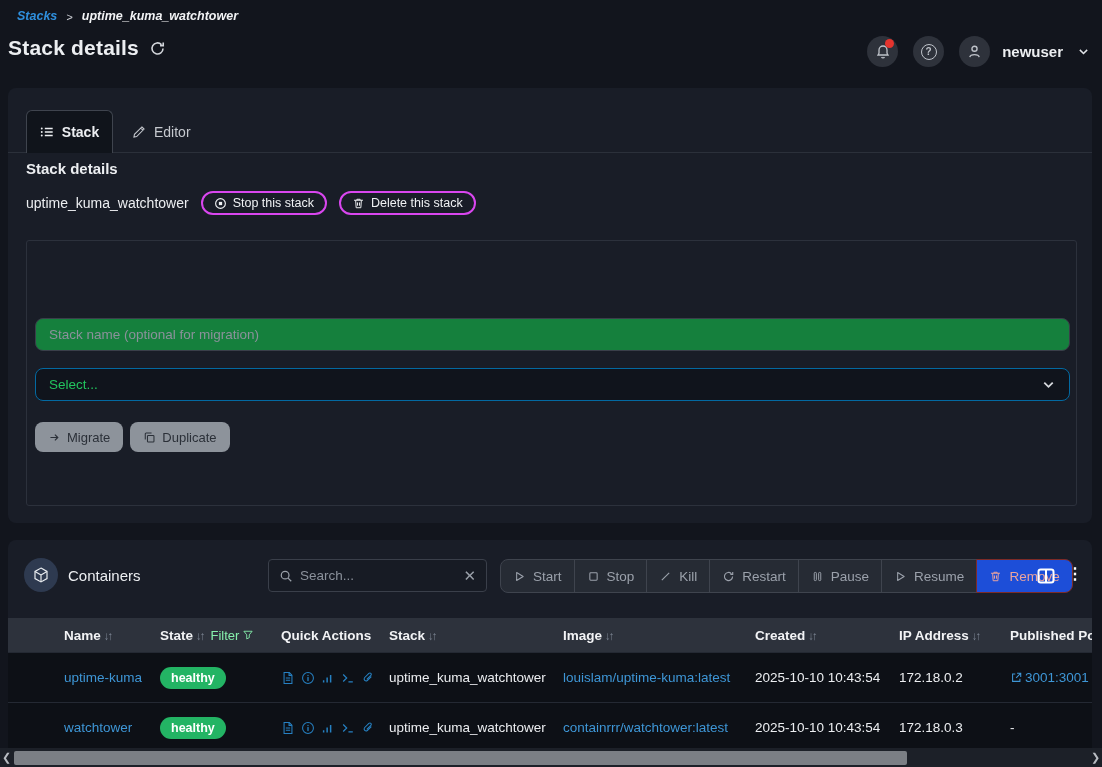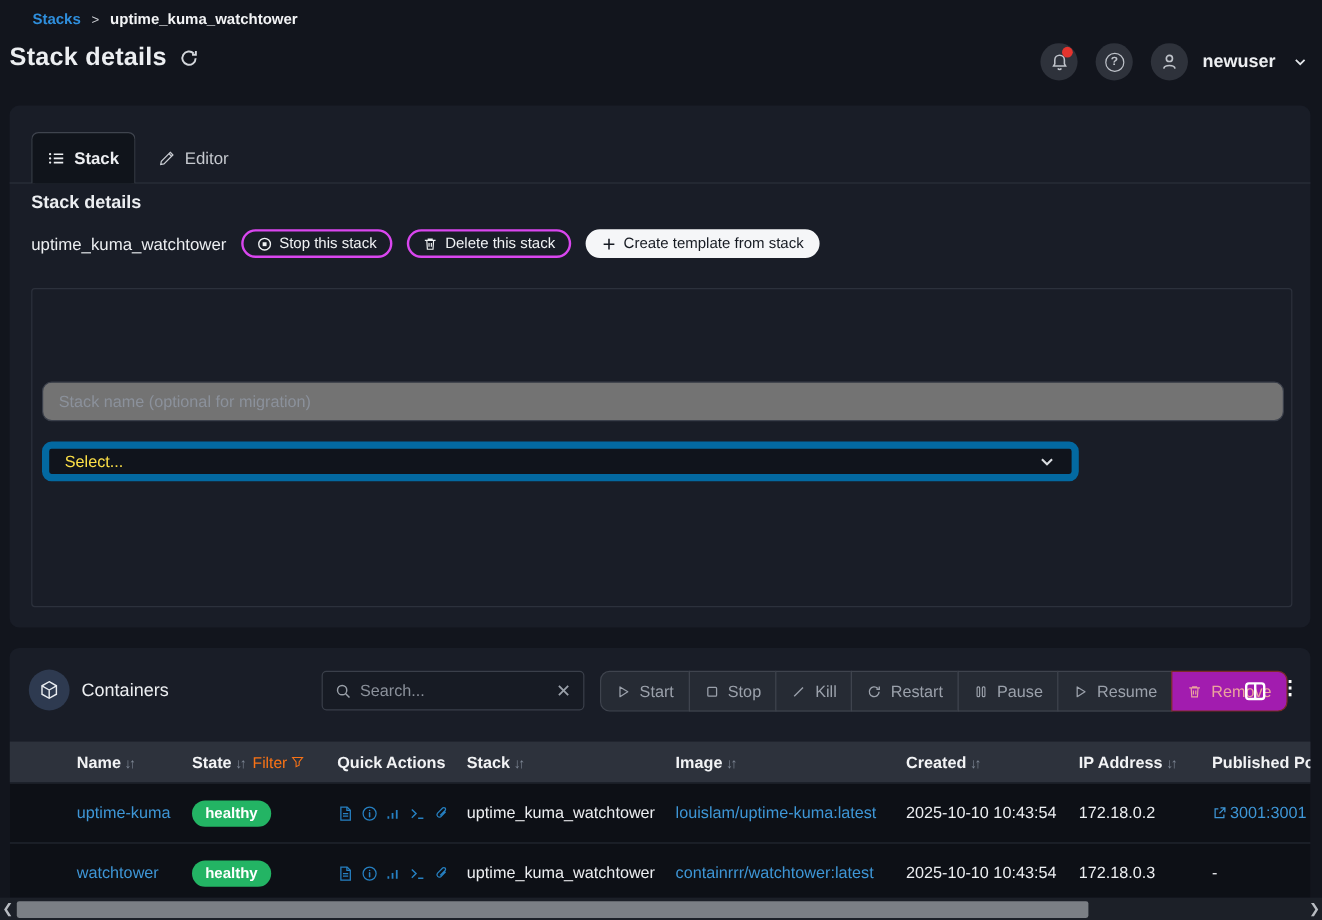--- a/index.html
+++ b/index.html
@@ -4,21 +4,21 @@
 <style>
   * { box-sizing: border-box; margin: 0; padding: 0; }
   body {
     background: #12151d;
     font-family: "Liberation Sans", sans-serif;
     color: #eceef1;
   }
   .page { position: relative; width: 1102px; height: 767px; overflow: hidden; background: #12151d; }
 
   
-  .breadcrumb { position: absolute; left: 27px; top: 9px; display: flex; align-items: flex-end; gap: 9px; font-size: 12.5px; }
+  .breadcrumb { position: absolute; left: 17px; top: 9px; display: flex; align-items: flex-end; gap: 9px; font-size: 12.5px; font-style: italic; }
   .crumb-root { color: #2f8fdd; font-weight: 600; cursor: pointer; }
   .crumb-sep { color: #cfd2d7; font-size: 11px; }
   .crumb-current { color: #f2f3f5; font-weight: 700; }
 
   .title-row { position: absolute; left: 8px; top: 36px; display: flex; align-items: center; gap: 10px; }
   .page-title { font-size: 21px; font-weight: 700; letter-spacing: .2px; }
   .refresh-ic { color: #d3d6db; display: flex; }
 
   .header-right { position: absolute; right: 12px; top: 36px; display: flex; align-items: center; }
   .circle-btn { width: 31px; height: 31px; border-radius: 50%; background: #2e323b; display: flex; align-items: center; justify-content: center; color: #bfc3ca; position: relative; margin-left: 15px; cursor: pointer; }
@@ -41,49 +41,49 @@
 
   .name-row { position: absolute; left: 18px; top: 103px; display: flex; align-items: center; gap: 12px; }
   .stack-name { font-size: 14px; font-weight: 400; margin-right: 0px; }
   .pill-btn { height: 24px; display: flex; align-items: center; gap: 6px; padding: 0 11px; border-radius: 12px; border: 2px solid #d946ef; background: transparent; color: #f0f2f4; font-size: 12.5px; font-family: inherit; cursor: pointer; }
   .pill-btn.light { background: #f5f6f8; border-color: #f5f6f8; color: #161a22; font-weight: 400; }
 
   
   .dup-box { position: absolute; left: 18px; top: 152px; width: 1051px; height: 266px; border: 1px solid #2c313c; border-radius: 3px; }
   .dup-heading { position: absolute; left: 7px; top: 6px; font-size: 15px; font-weight: 700; }
   .dup-desc { position: absolute; left: 8px; top: 36px; font-size: 12.5px; color: #959ba4; }
-  .text-input { position: absolute; left: 8px; top: 77px; width: 1035px; height: 33px; background: #737373; border: 1px solid #3a3f4a; border-radius: 8px; color: #e8eaee; font-size: 13.5px; padding: 0 13px; font-family: inherit; outline: none; }
+  .text-input { position: absolute; left: 8px; top: 77px; width: 1035px; height: 33px; background: #15803d; border: 1px solid #3a3f4a; border-radius: 8px; color: #e8eaee; font-size: 13.5px; padding: 0 13px; font-family: inherit; outline: none; }
   .text-input::placeholder { color: #8b919b; }
-  .select-box { position: absolute; left: 8px; top: 127px; width: 864px; height: 33px; background: #10141c; border: 6px solid #0369a1; border-radius: 8px; display: flex; align-items: center; padding: 0 13px; color: #fde047; font-size: 13.5px; cursor: pointer; }
+  .select-box { position: absolute; left: 8px; top: 127px; width: 1035px; height: 33px; background: #10141c; border: 1px solid #0369a1; border-radius: 8px; display: flex; align-items: center; padding: 0 13px; color: #22c55e; font-size: 13.5px; cursor: pointer; }
   .select-box .sel-chevron { margin-left: auto; color: #d7dade; display: flex; }
   .dup-actions { position: absolute; left: 8px; top: 181px; display: flex; gap: 7px; }
   .gray-btn { height: 30px; display: flex; align-items: center; gap: 6px; padding: 0 13px; background: #8d939b; border: none; border-radius: 8px; color: #2b3038; font-size: 13px; font-family: inherit; cursor: default; }
 
   
   .cont-header { position: absolute; left: 0; top: 0; right: 0; height: 70px; display: flex; align-items: center; padding: 0 16px; }
   .cont-circle { width: 34px; height: 34px; border-radius: 50%; background: #2e3a50; display: flex; align-items: center; justify-content: center; color: #e8ebef; }
   .cont-title { font-size: 15px; font-weight: 400; margin-left: 10px; }
   .search-box { position: absolute; left: 260px; top: 19px; width: 219px; height: 33px; border: 1px solid #3a3f4a; border-radius: 4px; background: #171b24; display: flex; align-items: center; padding: 0 10px; gap: 7px; }
   .search-box input { background: transparent; border: none; outline: none; color: #e8eaee; font-size: 13.5px; width: 150px; font-family: inherit; }
   .search-box input::placeholder { color: #8b919b; }
   .search-ic { color: #9aa0a9; display: flex; }
   .search-clear { margin-left: auto; color: #9aa0a9; font-size: 15px; cursor: pointer; }
 
   .btn-group { position: absolute; left: 492px; top: 19px; display: flex; }
   .grp-btn { height: 34px; display: flex; align-items: center; gap: 7px; padding: 0 12px; background: #262b34; border: 1px solid #3f444e; margin-left: -1px; color: #9ba1ab; font-size: 13.5px; font-family: inherit; cursor: pointer; justify-content: center; }
   .grp-btn:first-child { border-radius: 8px 0 0 8px; margin-left: 0; }
-  .grp-btn.danger { background: #a21caf; border-color: #7d2b28; color: #eba49d; border-radius: 0 8px 8px 0; }
+  .grp-btn.danger { background: #1d4ed8; border-color: #7d2b28; color: #eba49d; border-radius: 0 8px 8px 0; }
   .cols-btn { position: absolute; left: 1028px; top: 26px; color: #ffffff; display: flex; cursor: pointer; }
   .kebab-btn { position: absolute; left: 1059px; top: 24px; color: #ffffff; font-size: 16px; font-weight: 700; cursor: pointer; line-height: 20px; }
 
   .tbl { position: absolute; left: 0; top: 78px; width: 1200px; }
   .tbl-grid { display: grid; grid-template-columns: 37px 96px 121px 108px 174px 192px 144px 111px 200px; align-items: center; padding-left: 19px; }
   .tbl-head { height: 34px; background: #2d323c; font-size: 13.5px; font-weight: 700; color: #f2f3f5; }
   .sort { color: #7e8795; font-size: 11.5px; font-weight: 400; margin-left: 3px; letter-spacing: -2px; }
-  .filter-lbl { color: #f97316; font-size: 13px; font-weight: 400; margin-left: 7px; display: inline-flex; align-items: center; gap: 3px; cursor: pointer; }
+  .filter-lbl { color: #86efac; font-size: 13px; font-weight: 400; margin-left: 7px; display: inline-flex; align-items: center; gap: 3px; cursor: pointer; }
   .tbl-row { height: 50px; background: #0d1016; border-top: 1px solid #242933; font-size: 13.5px; }
   .tbl-row:first-of-type { border-top: none; }
   .chk { width: 17px; height: 17px; background: #ffffff; border-radius: 4px; cursor: pointer; }
   a.blue { color: #3e96d6; text-decoration: none; cursor: pointer; }
   .badge { display: inline-block; background: #23b464; color: #ffffff; font-size: 12.5px; font-weight: 700; padding: 4px 11px; border-radius: 11px; }
   .qa-icons { display: flex; gap: 6px; color: #2680c2; }
   .qa-icons span { display: flex; cursor: pointer; }
   .ports-cell { display: flex; align-items: center; gap: 2px; color: #3e96d6; }
 
   
@@ -177,40 +177,51 @@
         <span>Stop this stack</span>
       </button>
       <button class="pill-btn">
         <span>
           <svg width="13" height="13" viewBox="0 0 16 16">
               <path d="M2.5 4h11M6 4V2.8h4V4M4.5 4l.6 9.2h5.8L11.5 4M6.8 6.7v4M9.2 6.7v4" fill="none" stroke="currentColor" stroke-width="1.2"></path>
             </svg>
         </span>
         <span>Delete this stack</span>
       </button>
-      <button class="pill-btn light">
-        <span>
-          <svg width="13" height="13" viewBox="0 0 16 16">
-              <path d="M8 2.5v11M2.5 8h11" stroke="currentColor" stroke-width="1.6"></path>
-            </svg>
-        </span>
-        <span>Create template from stack</span>
-      </button>
     </div>
 
     <div class="dup-box">
       <input class="text-input" type="text" placeholder="Stack name (optional for migration)" style="">
       <div class="select-box">
         <span>Select...</span>
         <span class="sel-chevron">
           <svg width="15" height="15" viewBox="0 0 16 16">
               <path d="M3.5 6l4.5 4.5L12.5 6" fill="none" stroke="currentColor" stroke-width="1.9"></path>
             </svg>
         </span>
       </div>
+      <div class="dup-actions">
+        <button class="gray-btn">
+          <span>
+            <svg width="13" height="13" viewBox="0 0 16 16">
+                <path d="M3 8h9M8.5 4.5L12 8l-3.5 3.5" fill="none" stroke="currentColor" stroke-width="1.5"></path>
+              </svg>
+          </span>
+          <span>Migrate</span>
+        </button>
+        <button class="gray-btn">
+          <span>
+            <svg width="13" height="13" viewBox="0 0 16 16">
+                <rect x="5.5" y="5.5" width="8" height="8" rx="1" fill="none" stroke="currentColor" stroke-width="1.3"></rect>
+                <path d="M2.8 10.5V3.5a1 1 0 0 1 1-1h6.7" fill="none" stroke="currentColor" stroke-width="1.3"></path>
+              </svg>
+          </span>
+          <span>Duplicate</span>
+        </button>
+      </div>
     </div>
   </div>
 
   <div class="panel panel2">
     <div class="cont-header">
       <div class="cont-circle">
         <svg width="18" height="18" viewBox="0 0 24 24">
             <path d="M12 2.8l8 4.5v9.4l-8 4.5-8-4.5V7.3z" fill="none" stroke="currentColor" stroke-width="1.6"></path>
             <path d="M12 12l8-4.6M12 12L4 7.4M12 12v9" fill="none" stroke="currentColor" stroke-width="1.6"></path>
           </svg>

